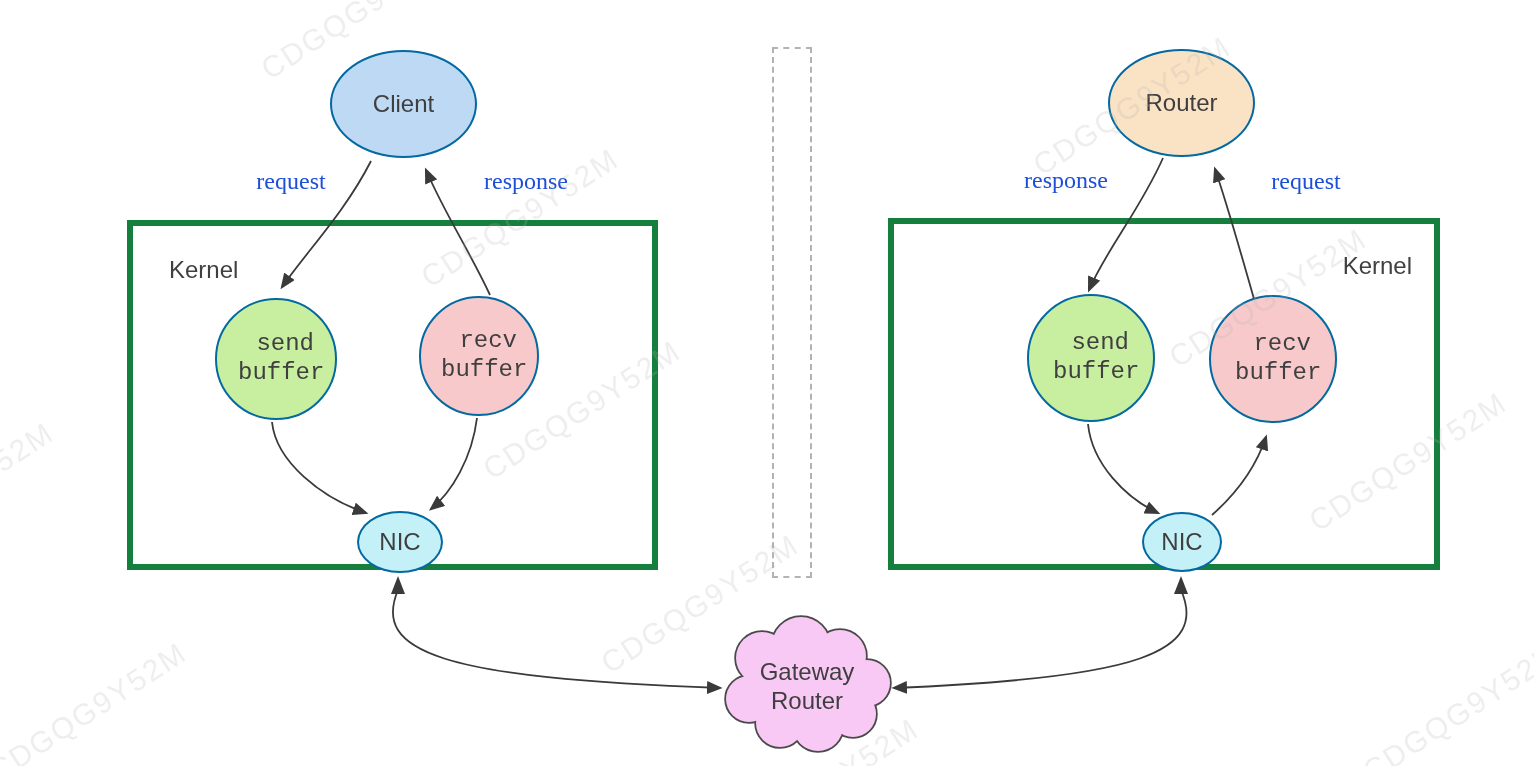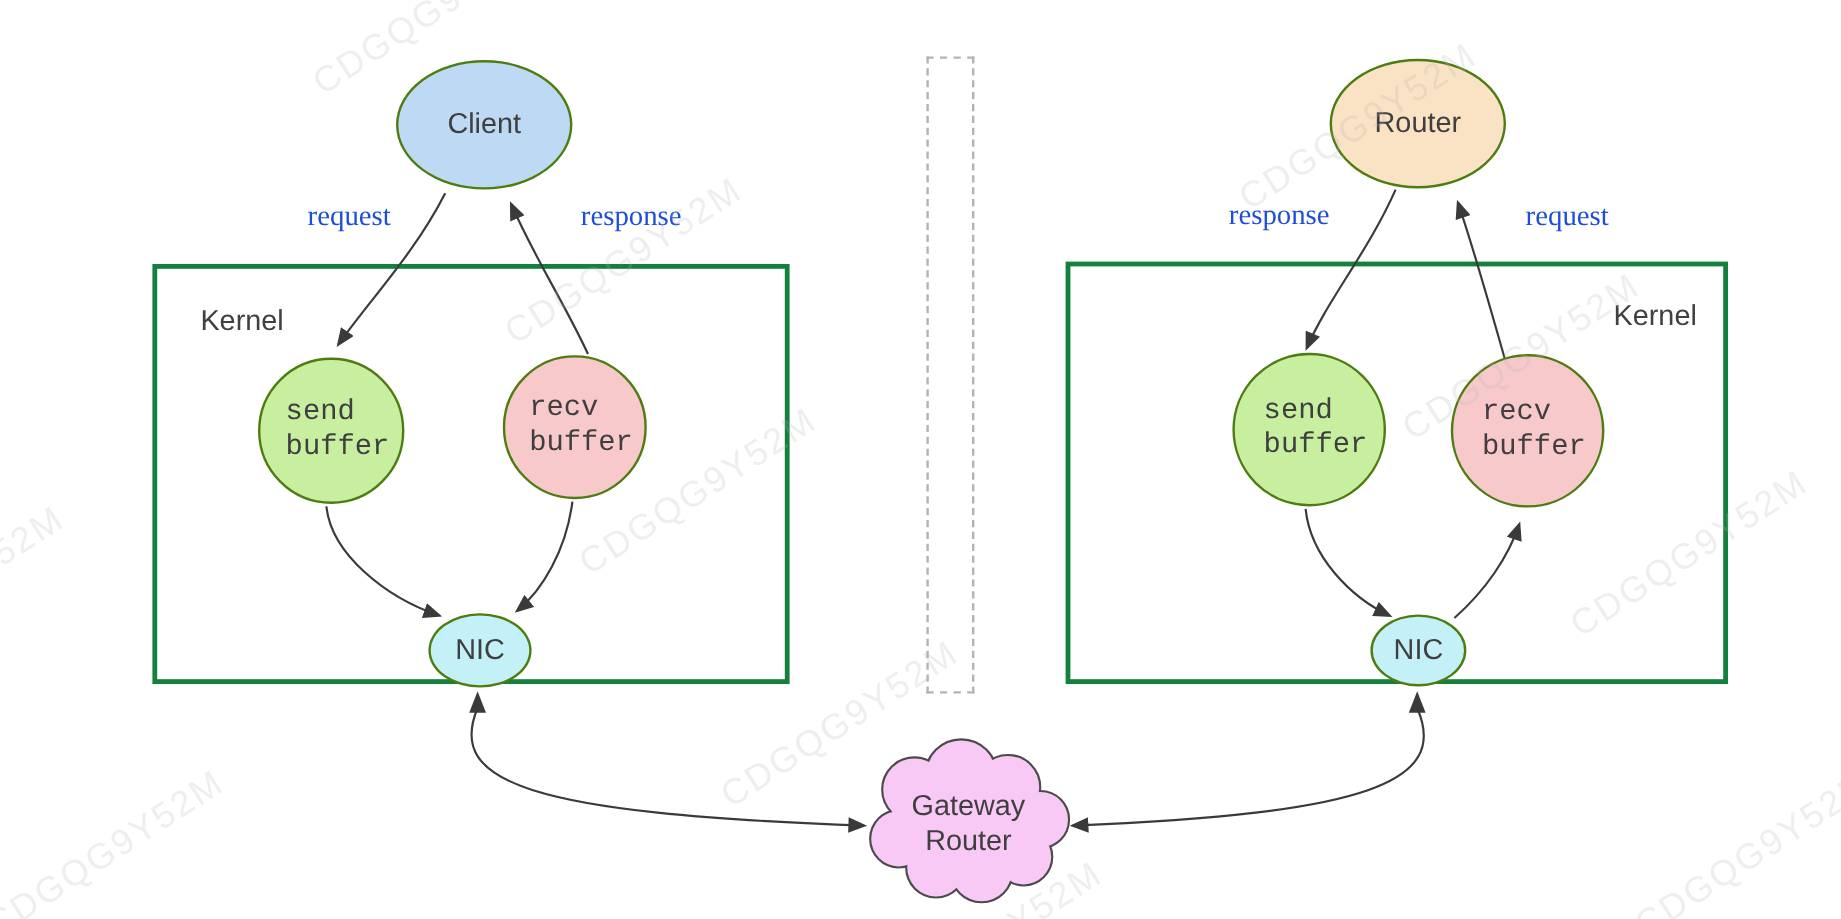--- a/index.html
+++ b/index.html
@@ -20,21 +20,21 @@
     color:rgba(178,178,178,0.22);
     white-space:nowrap;
     transform:translate(-50%,-50%) rotate(-33deg);
     pointer-events:none;
     user-select:none;
   }
   
   .kernel-box{
     position:absolute;
     z-index:1;
-    border:4px solid #15803d;
+    border:6px solid #15803d;
     box-sizing:border-box;
     background:transparent;
     text-decoration:underline;
   }
   .kernel-label{
     position:absolute;
     font-size:24px;
     color:#404040;
     white-space:nowrap;
   }
@@ -42,27 +42,27 @@
     position:absolute;
     z-index:1;
     border:2px dashed #b3b3b3;
     box-sizing:border-box;
     background:#ffffff;
   }
   
   .node{
     position:absolute;
     z-index:2;
-    border:2px solid #4d7c0f;
+    border:2px solid #0369a1;
     border-radius:50%;
     box-sizing:border-box;
     display:flex;
     align-items:center;
     justify-content:center;
-    text-align:left;
+    text-align:right;
     font-size:24px;
     color:#3f3f3f;
   }
   .node .stack{width:76px;line-height:1.2;font-family:Liberation Mono, monospace;}
   .client{left:330px;top:50px;width:147px;height:108px;background:#bdd9f3;}
   .server{left:1108px;top:49px;width:147px;height:108px;background:#fae2c5;}
   .sendbuf-l{left:215px;top:298px;width:122px;height:122px;background:#c8efa0;}
   .recvbuf-l{left:419px;top:296px;width:120px;height:120px;background:#f8c9cb;}
   .nic-l{left:357px;top:511px;width:86px;height:62px;background:#c4f1f7;z-index:4;}
   .sendbuf-r{left:1027px;top:294px;width:128px;height:128px;background:#c8efa0;}

